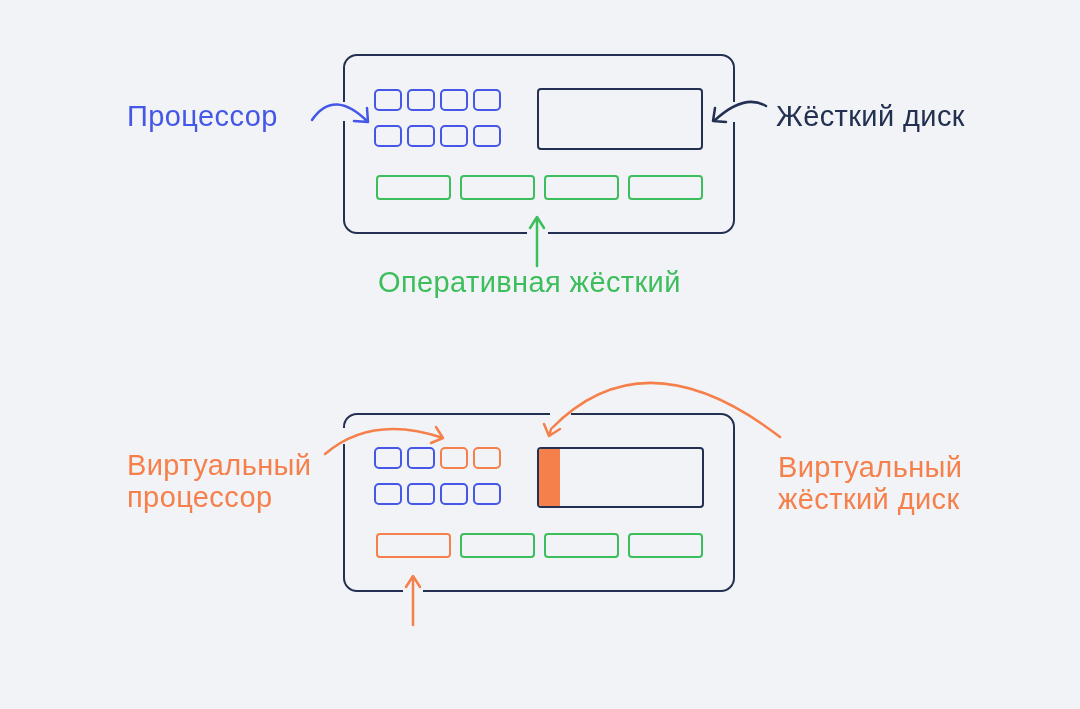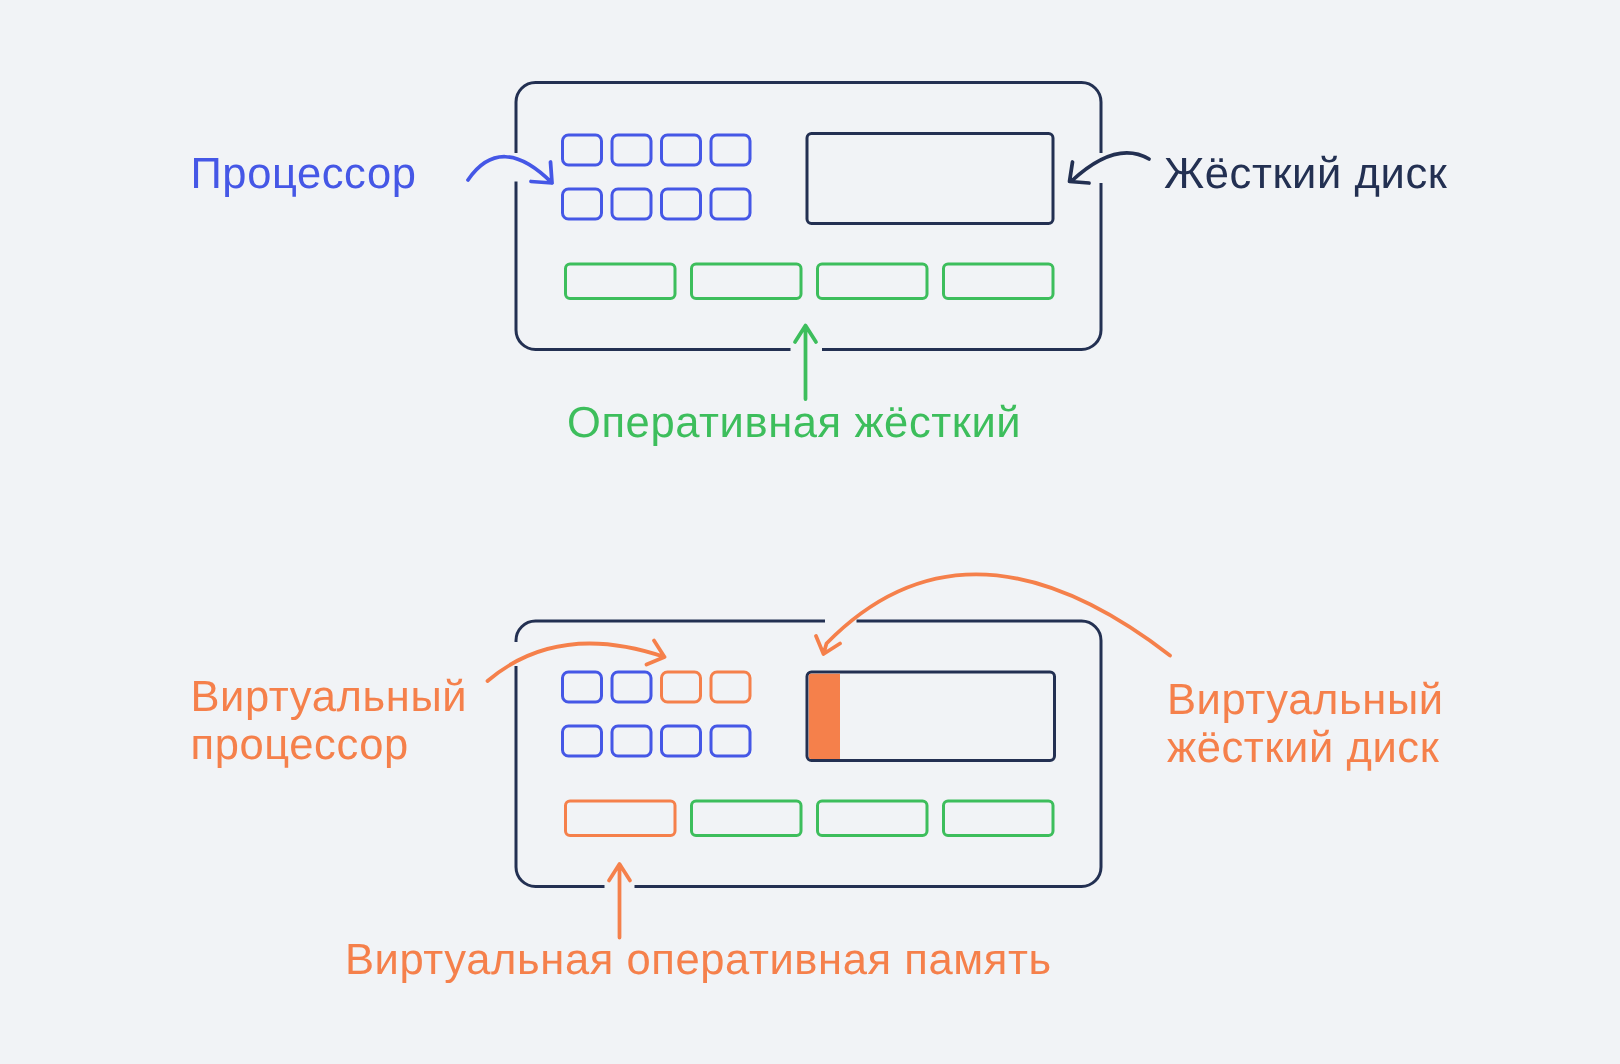--- a/index.html
+++ b/index.html
@@ -147,21 +147,20 @@
     </div>
 
   <div class="label c-orange" style="left:127px;top:449px">
     <div>Виртуальный</div>
     <div>процессор</div>
   </div>
   <div class="label c-orange" style="left:778px;top:451px">
     <div>Виртуальный</div>
     <div>жёсткий диск</div>
   </div>
-  <div class="label c-orange" style="left:230px;top:624px">Виртуальная оперативная память</div>
 
   <div class="gap-cover" style="left:338px;top:102px;width:10px;height:19px"></div>
   <div class="gap-cover" style="left:730px;top:102px;width:10px;height:20px"></div>
   <div class="gap-cover" style="left:527px;top:228px;width:21px;height:10px"></div>
   <div class="gap-cover" style="left:338px;top:428px;width:10px;height:16px"></div>
   <div class="gap-cover" style="left:550px;top:408px;width:21px;height:10px"></div>
   <div class="gap-cover" style="left:403px;top:585px;width:20px;height:12px"></div>
 
   <svg class="arrows" width="1080" height="709" viewBox="0 0 1080 709">
     <path class="stroke-blue" d="M312 120 Q334 88 368 122 M367 108 L368 122 L354 121"></path>

